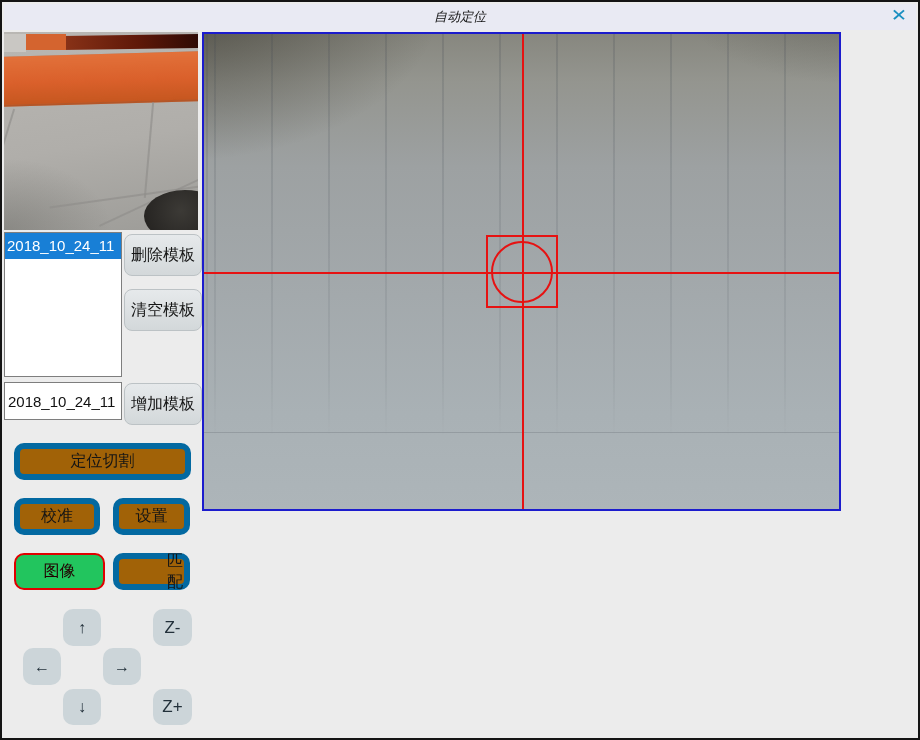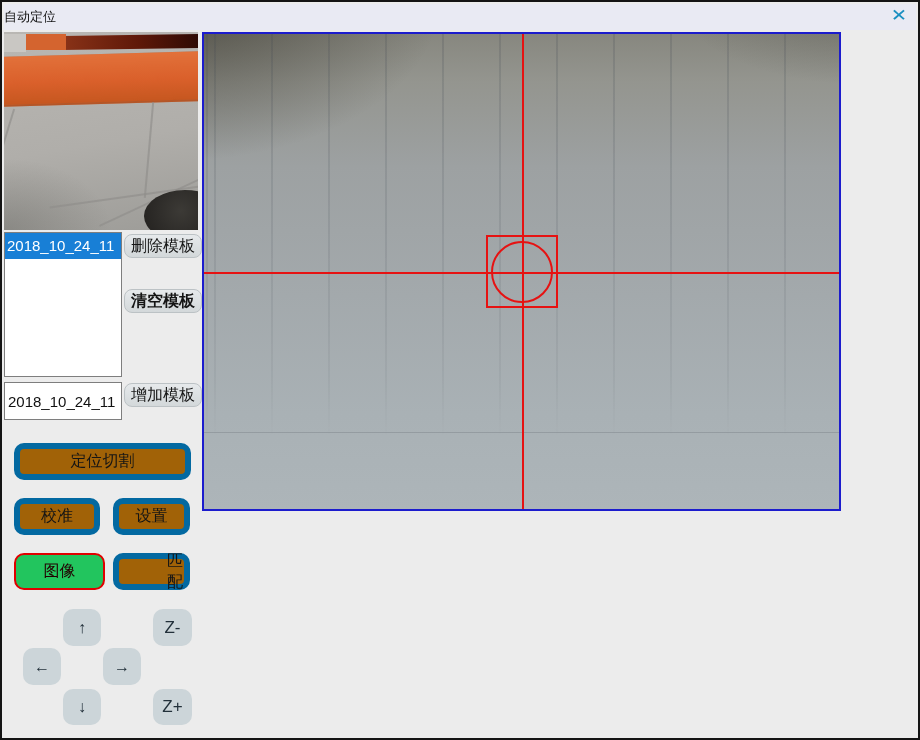--- a/index.html
+++ b/index.html
@@ -1,21 +1,21 @@
 <!DOCTYPE html>
 <html><head>
 <meta charset="utf-8">
 <style>
   html, body { margin:0; padding:0; width:920px; height:740px; overflow:hidden;
     font-family:"Liberation Sans","DejaVu Sans",sans-serif; }
   .window { position:relative; width:920px; height:740px; box-sizing:border-box;
     border:2px solid #141414; background:#ececec; }
   
   .titlebar { position:absolute; left:2px; top:2px; right:2px; height:26px;
-    background:#e9eaf3; display:flex; align-items:center; justify-content:flex-start; }
+    background:#e9eaf3; display:flex; align-items:center; justify-content:center;font-style:italic; }
   .title { font-size:13px; color:#111; }
   .closeX { position:absolute; right:6px; top:1px; width:22px; height:22px;
     color:#1a8fc0; font-size:17px; font-weight:900; line-height:22px; text-align:center;
     cursor:pointer; transform:scaleX(1.15); }
   
   .thumb { position:absolute; left:2px; top:30px; width:194px; height:198px; overflow:hidden;
     background:linear-gradient(170deg,#b9b7b3 0%,#b0aeaa 55%,#9d9c98 100%); }
   .th-shade { position:absolute; inset:0;
     background:radial-gradient(ellipse 180px 120px at 0% 100%, rgba(60,60,55,0.25), rgba(0,0,0,0) 60%); }
   .th-beam { position:absolute; left:-8px; top:22px; width:212px; height:48px;
@@ -55,24 +55,24 @@
   .tpl-list { position:absolute; left:2px; top:230px; width:118px; height:145px; box-sizing:border-box;
     background:#ffffff; border:1px solid #7e7e7e; overflow:hidden; }
   .tpl-item { height:26px; line-height:26px; background:#187fd6; color:#ffffff;
     font-size:15px; padding-left:2px; white-space:nowrap; overflow:hidden; cursor:default; }
   .tpl-input { position:absolute; left:2px; top:380px; width:118px; height:38px; box-sizing:border-box;
     border:1px solid #7e7e7e; background:#ffffff; font-size:15px; padding:0 3px; color:#111;
     font-family:"Liberation Sans","DejaVu Sans",sans-serif; }
   
   .btn { position:absolute; box-sizing:border-box; display:flex; align-items:center; justify-content:center;
     font-size:16px; color:#151515; cursor:pointer; }
-  .btn-sm { width:78px; height:24px; border-radius:8px; border:1px solid #bcc2c5;
+  .btn-sm { width:78px; height:42px; border-radius:8px; border:1px solid #bcc2c5;
     background:linear-gradient(180deg,#e6e9eb 0%,#d3d8da 100%); }
   .b-del { left:122px; top:232px; }
-  .b-clear { left:122px; top:287px;font-weight:bold; }
+  .b-clear { left:122px; top:287px; }
   .b-engrave { left:122px; top:342px; }
   .b-add { left:122px; top:381px; }
   .btn-act { border-radius:10px; background:#a16207; border:6px solid #0369a1; height:37px; }
   .b-poscut { left:12px; top:441px; width:177px; }
   .b-cal { left:12px; top:496px; width:86px; }
   .b-set { left:111px; top:496px; width:77px; }
   .b-img { left:12px; top:551px; width:91px; background:#22c55e; border:2px solid #e00000; color:#200; }
   .b-match { left:111px; top:551px; width:77px;padding-left:48px; }
   .btn-jog { border-radius:10px; background:#ccd5d9; border:none; font-size:16px; color:#22303a;
     width:38px; height:37px; }

